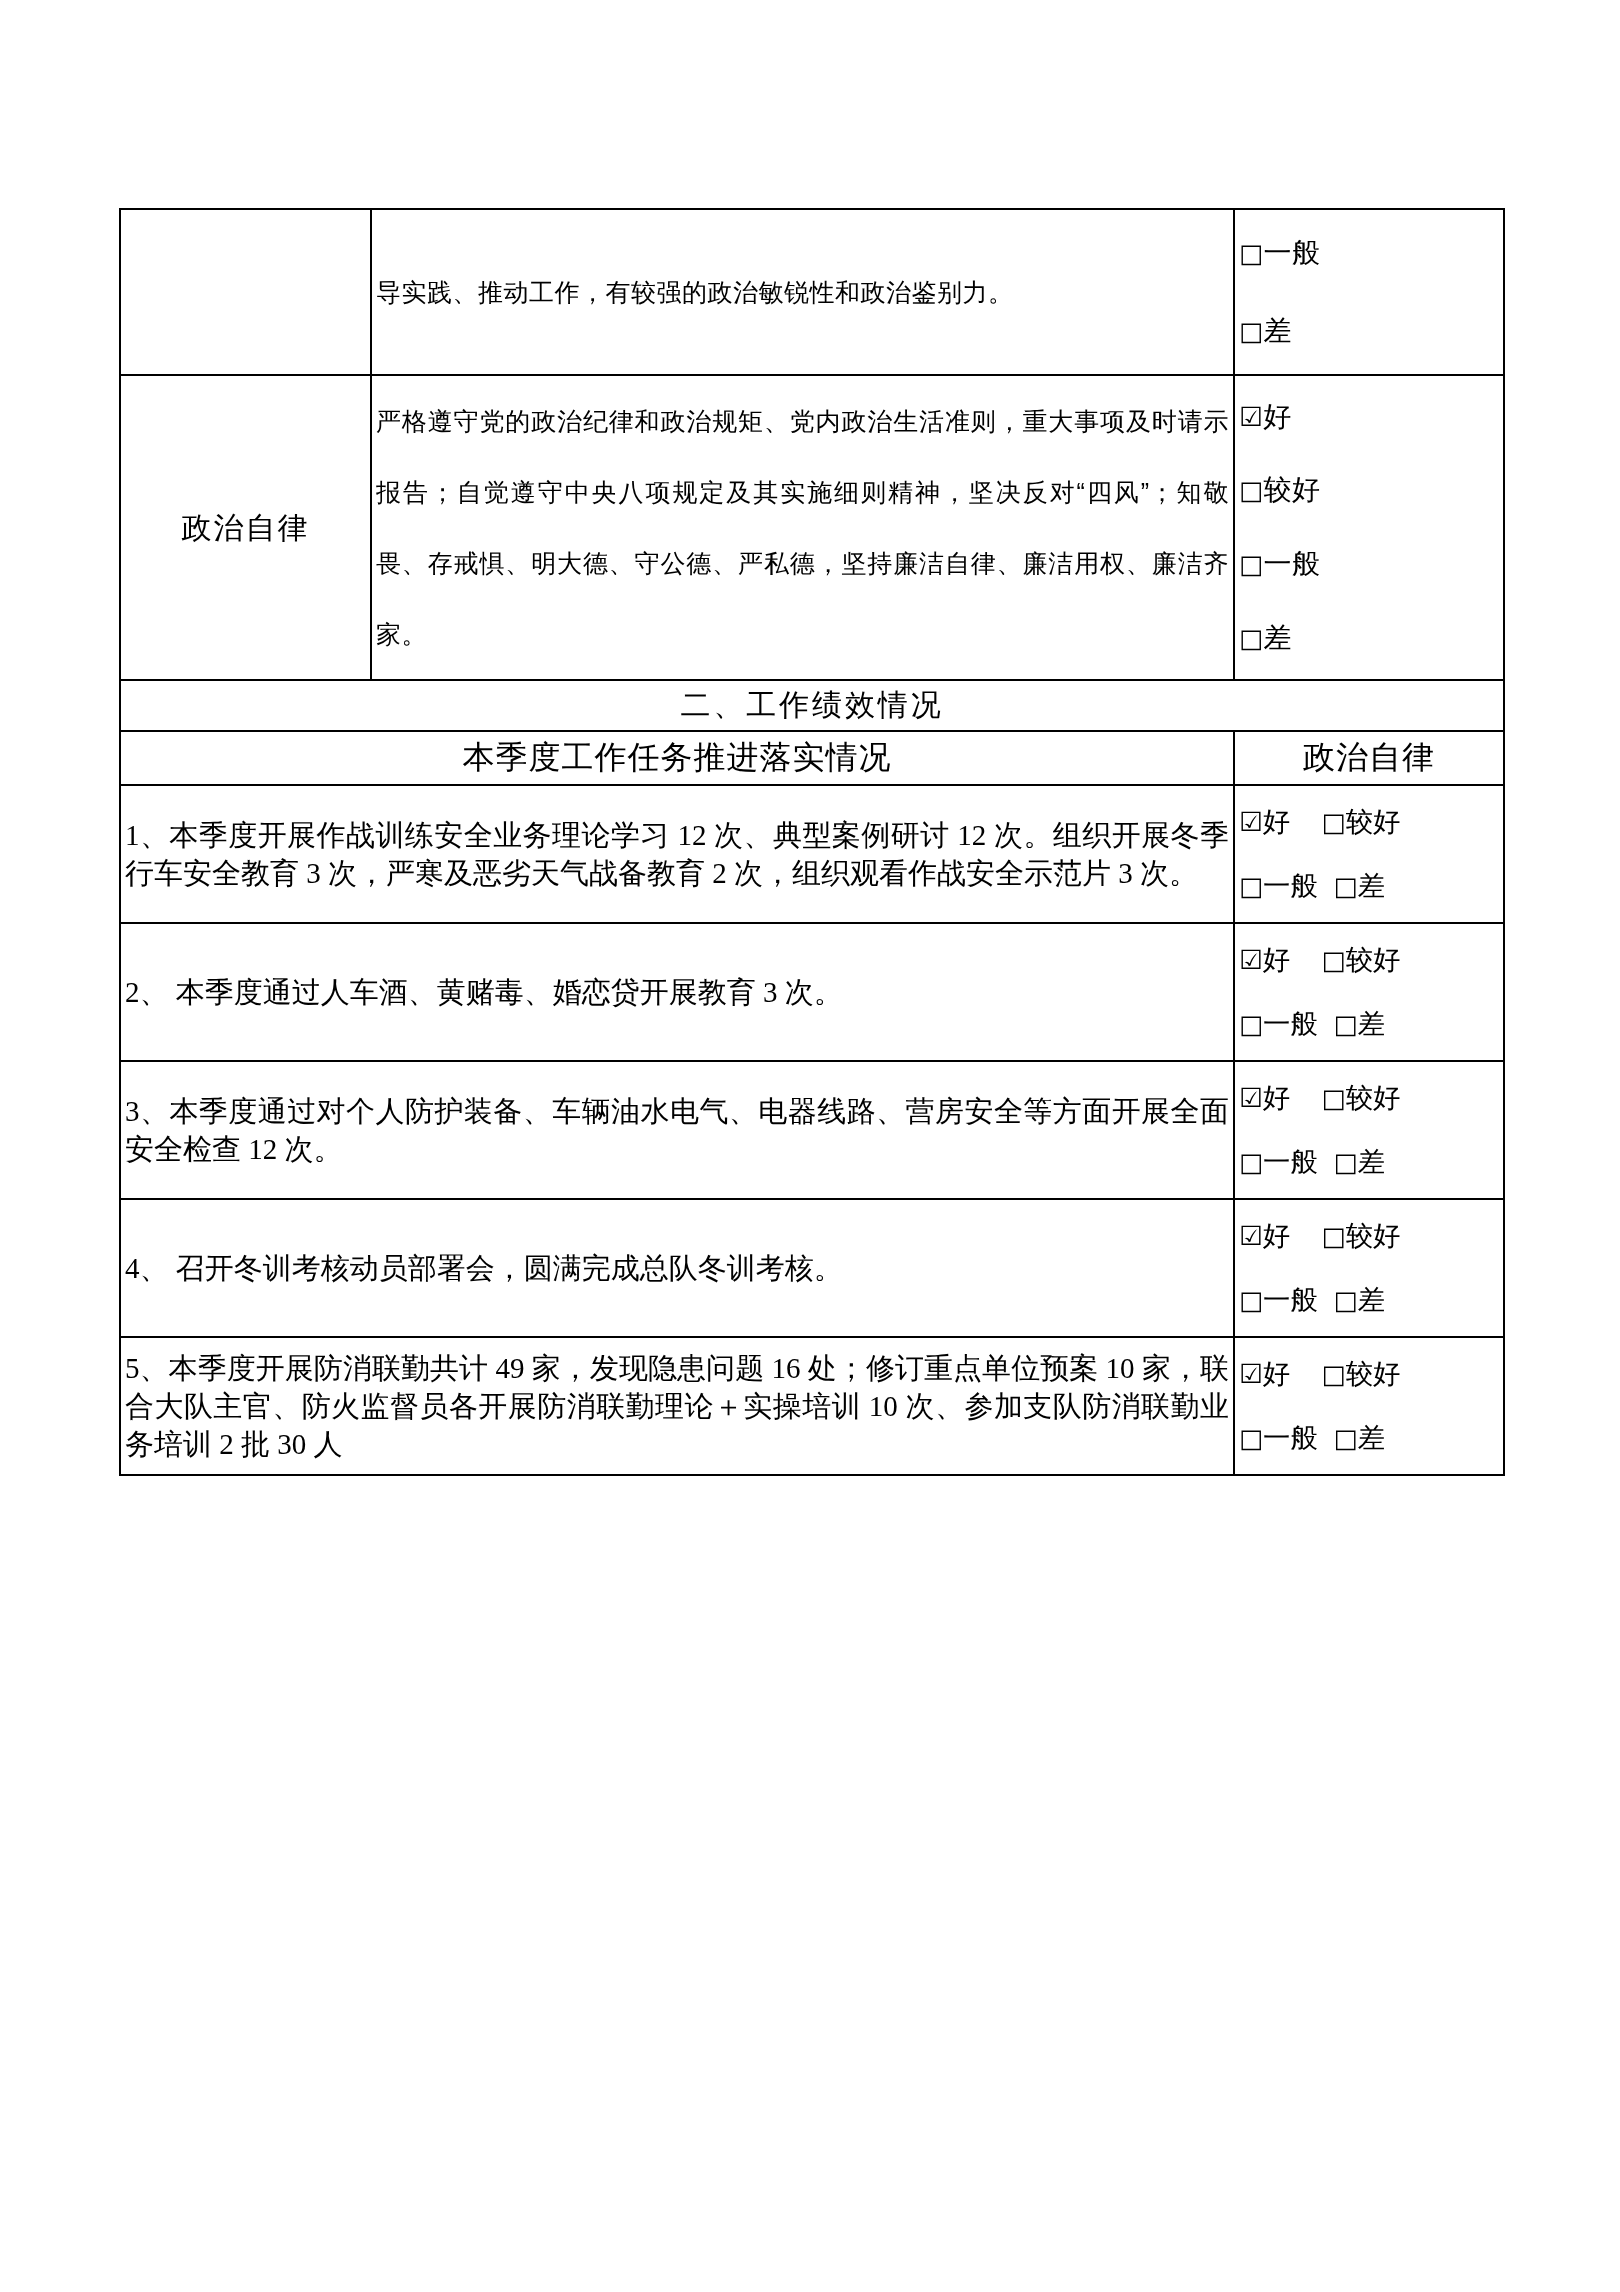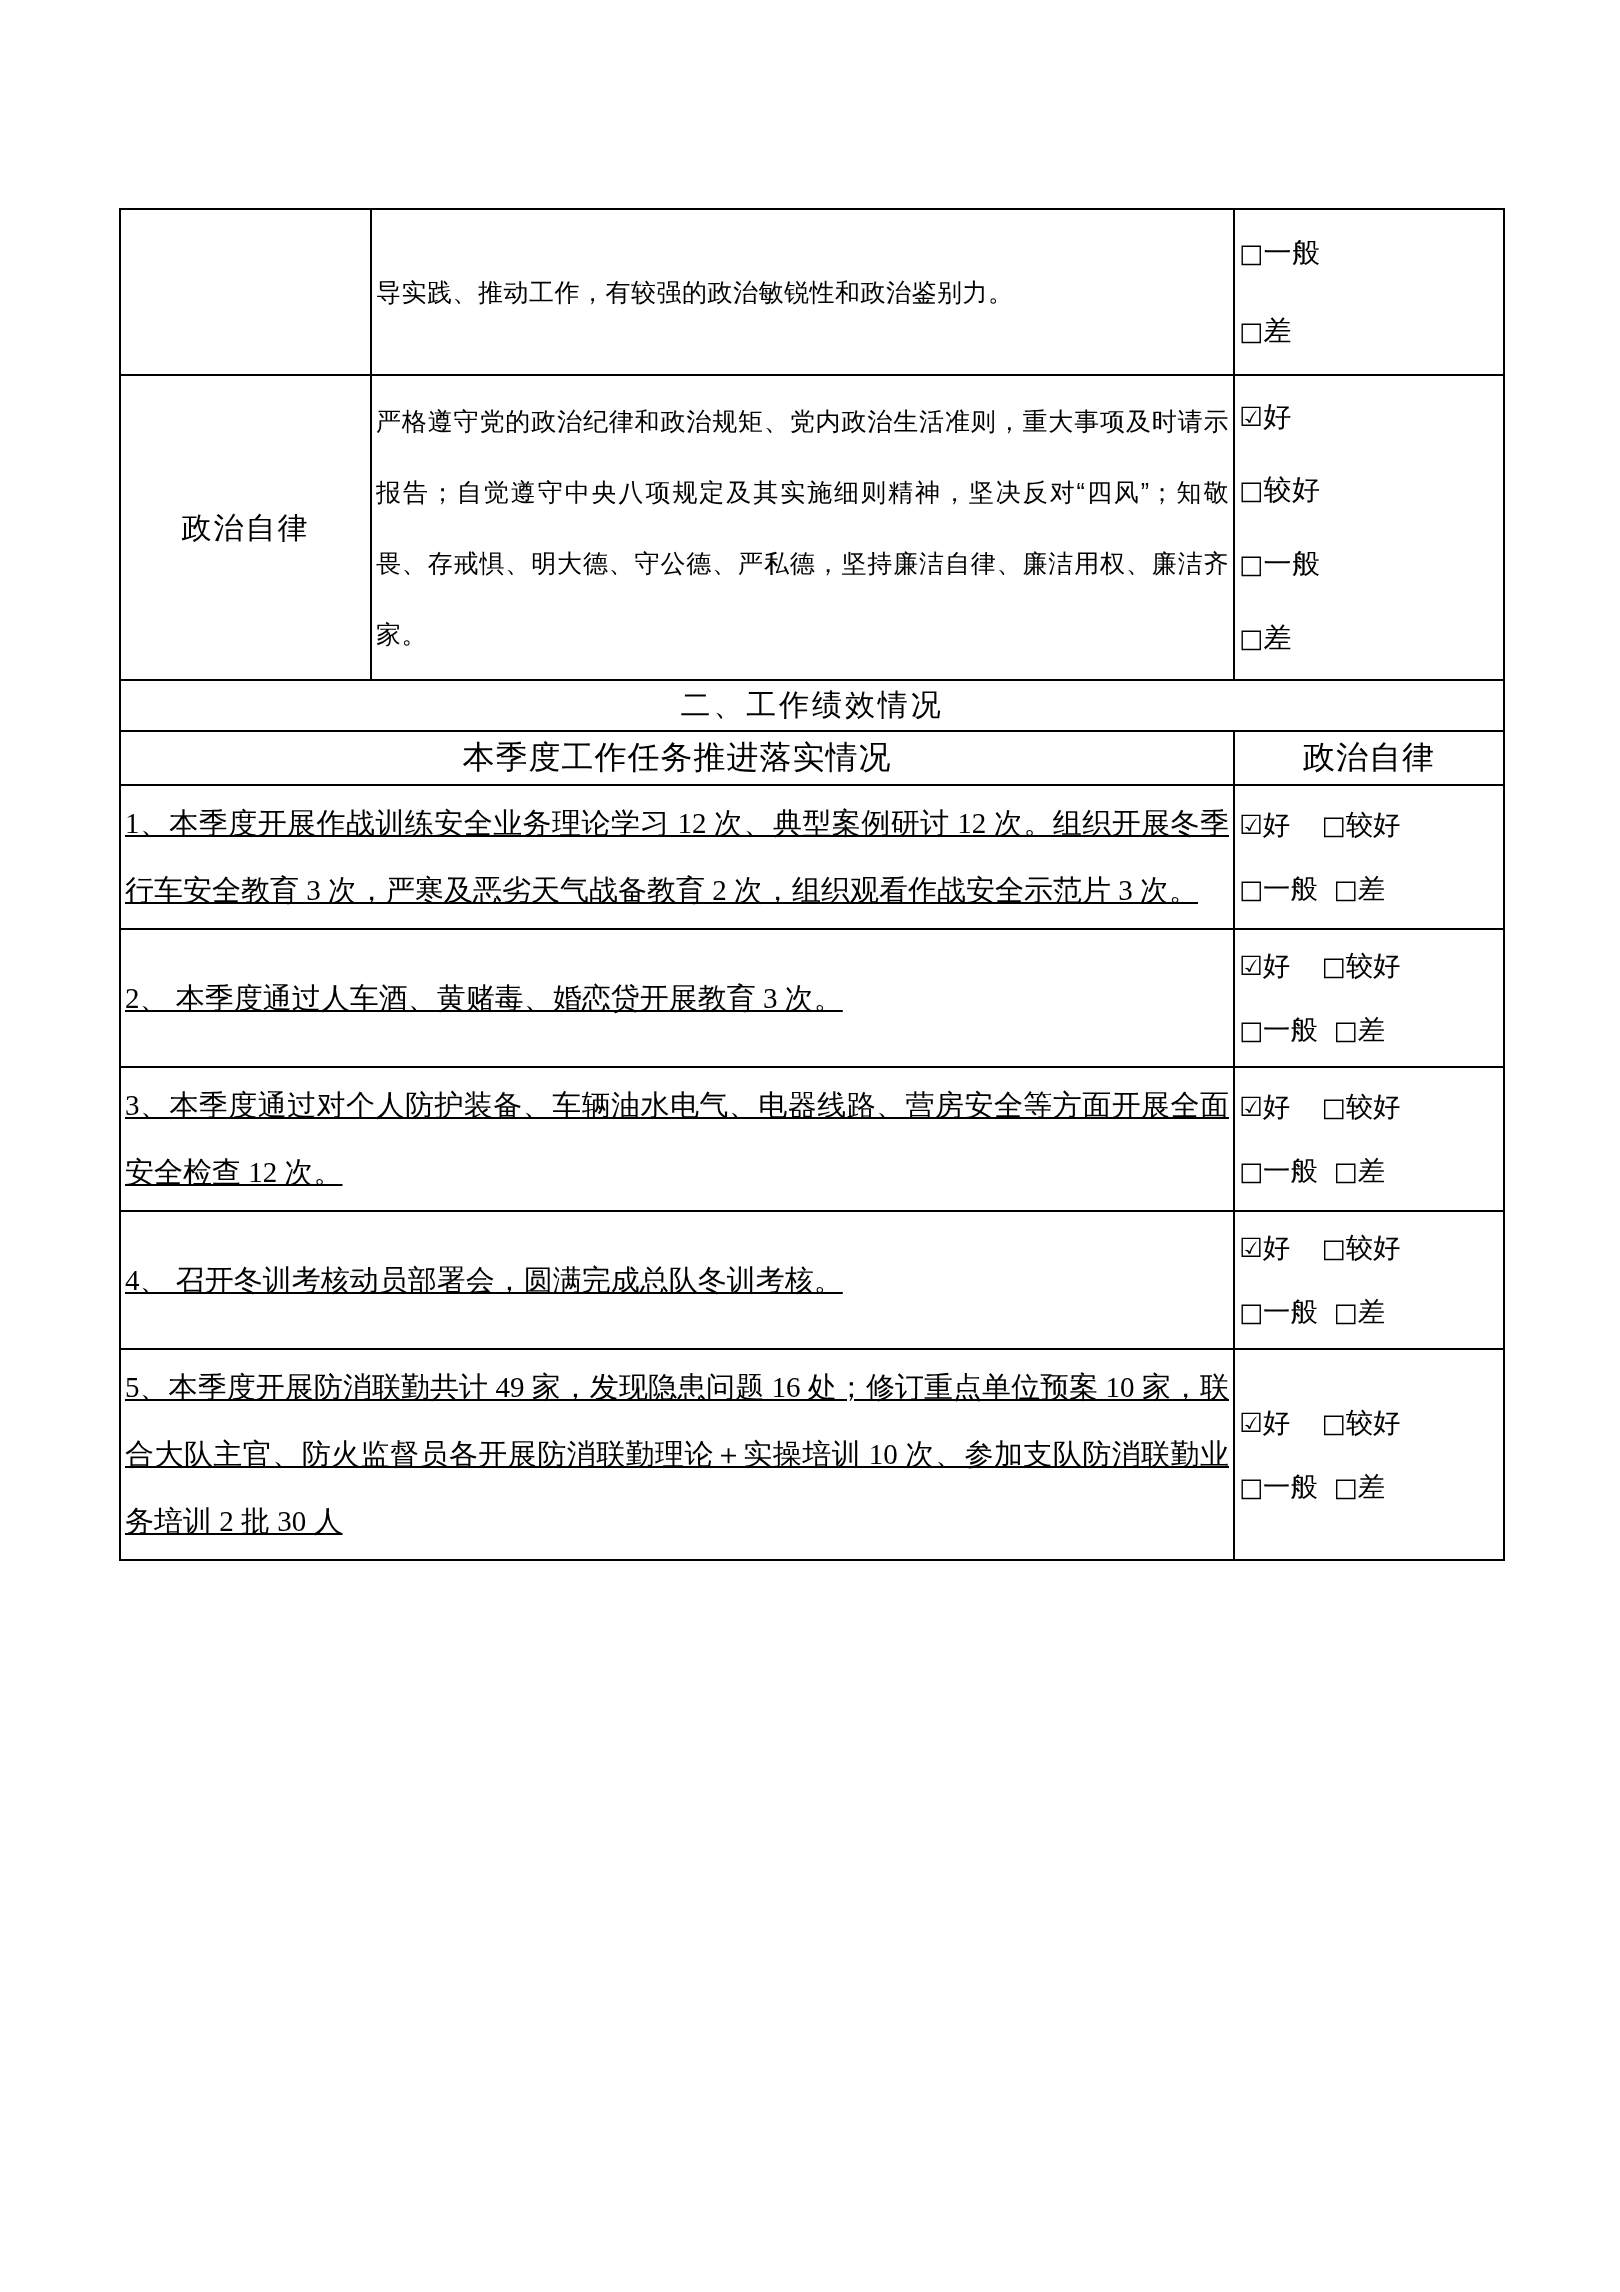--- a/index.html
+++ b/index.html
@@ -82,24 +82,23 @@
     padding: 18.6px 0 18.6px 0;
   }
 
   
   .s2 {
     font-family: "Liberation Serif", "DejaVu Serif", serif;
     font-size: 29px;
   }
   .s2-body {
     padding: 21.6px 19.6px 21.6px 15.7px;
-    line-height: 67px;
+    line-height: 38px;
     text-align: justify;
     text-justify: inter-ideograph;
-    text-decoration: underline;
   }
   .s2-check {
     font-family: "Liberation Sans", "DejaVu Sans", sans-serif;
     font-size: 27.4px;
     line-height: 63px;
     padding: 13.7px 0 13.7px 27.4px;
     white-space: nowrap;
     margin-left: 42px;
   }
   .s2-check .gap { display: inline-block; width: 15.7px; }

